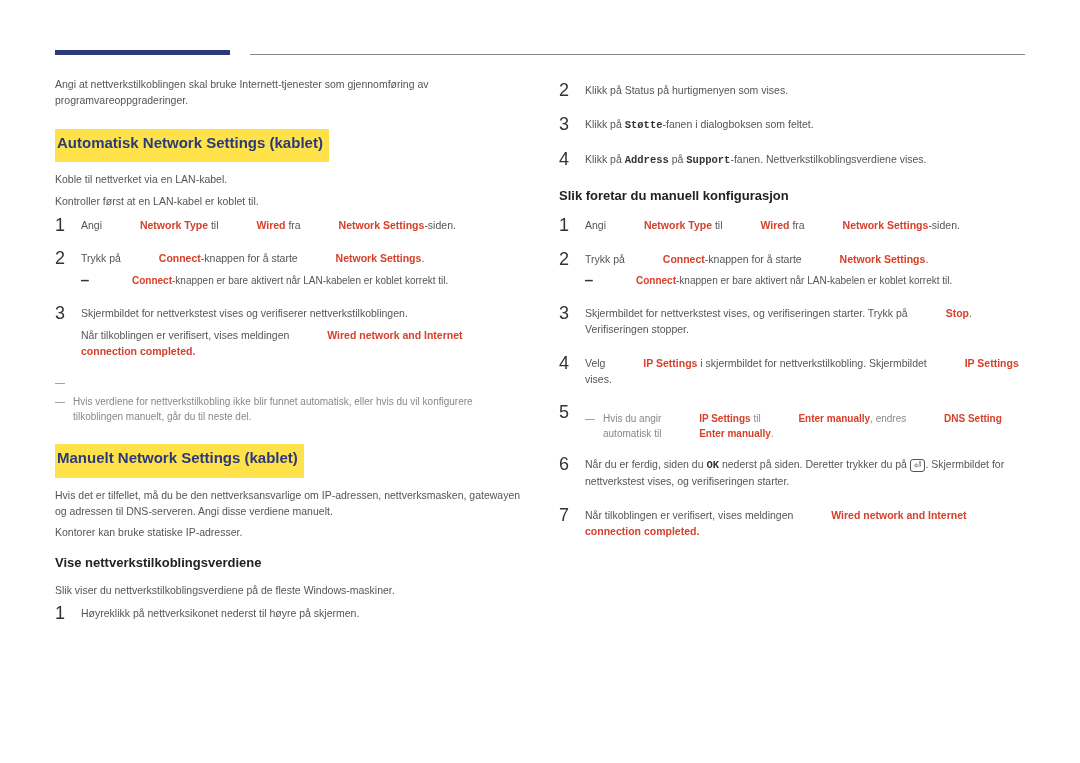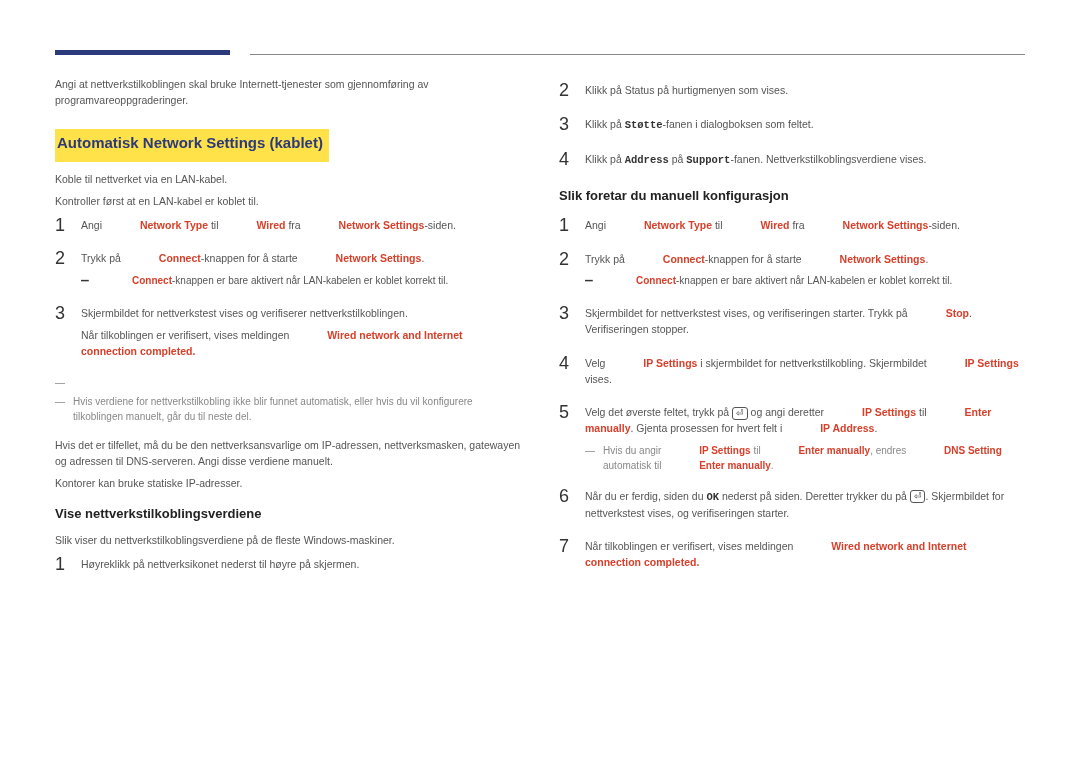--- a/index.html
+++ b/index.html
@@ -183,20 +183,21 @@
 
     <div class="note">
       <div class="note-mark">―</div>
     </div>
     <div class="note">
       <div class="note-mark">―</div>
       <div>Hvis verdiene for nettverkstilkobling ikke blir funnet automatisk, eller hvis du vil konfigurere tilkoblingen manuelt, går du til neste del.</div>
     </div>
 
     <div style="height:10px"></div>
+    <div><span class="h-yellow">Manuelt Network Settings (kablet)</span></div>
 
     <p class="para">Hvis det er tilfellet, må du be den nettverksansvarlige om IP-adressen, nettverksmasken, gatewayen og adressen til DNS-serveren. Angi disse verdiene manuelt.</p>
     <p class="para">Kontorer kan bruke statiske IP-adresser.</p>
 
     <div class="h-bold">Vise nettverkstilkoblingsverdiene</div>
     <p class="para">Slik viser du nettverkstilkoblingsverdiene på de fleste Windows-maskiner.</p>
 
     <div class="num-list">
       <div class="num-item">
         <div class="num">1</div>
@@ -263,23 +264,20 @@
       <div class="num-item">
         <div class="num">4</div>
         <div class="num-body">
           <p><span>Velg </span><span class="emph-red">IP Settings</span><span> i skjermbildet for nettverkstilkobling. Skjermbildet </span><span class="emph-red">IP Settings</span><span> vises.</span></p>
         </div>
       </div>
 
       <div class="num-item">
         <div class="num">5</div>
         <div class="num-body">
-          <p>
-            <span>Velg det øverste feltet, trykk på </span><span class="key-icon">⏎</span><span> og angi deretter </span><span class="emph-red">IP Settings</span><span> til </span><span class="emph-red">Enter manually</span><span>. Gjenta prosessen for hvert felt i </span><span class="emph-red">IP Address</span><span>.</span>
-          </p>
           <div class="note" style="margin-top:6px">
             <div class="note-mark">―</div>
             <div>
               <span>Hvis du angir </span><span class="emph-red">IP Settings</span><span> til </span><span class="emph-red">Enter manually</span><span>, endres </span><span class="emph-red">DNS Setting</span><span> automatisk til </span><span class="emph-red">Enter manually</span><span>.</span>
             </div>
           </div>
         </div>
       </div>
 
       <div class="num-item">

